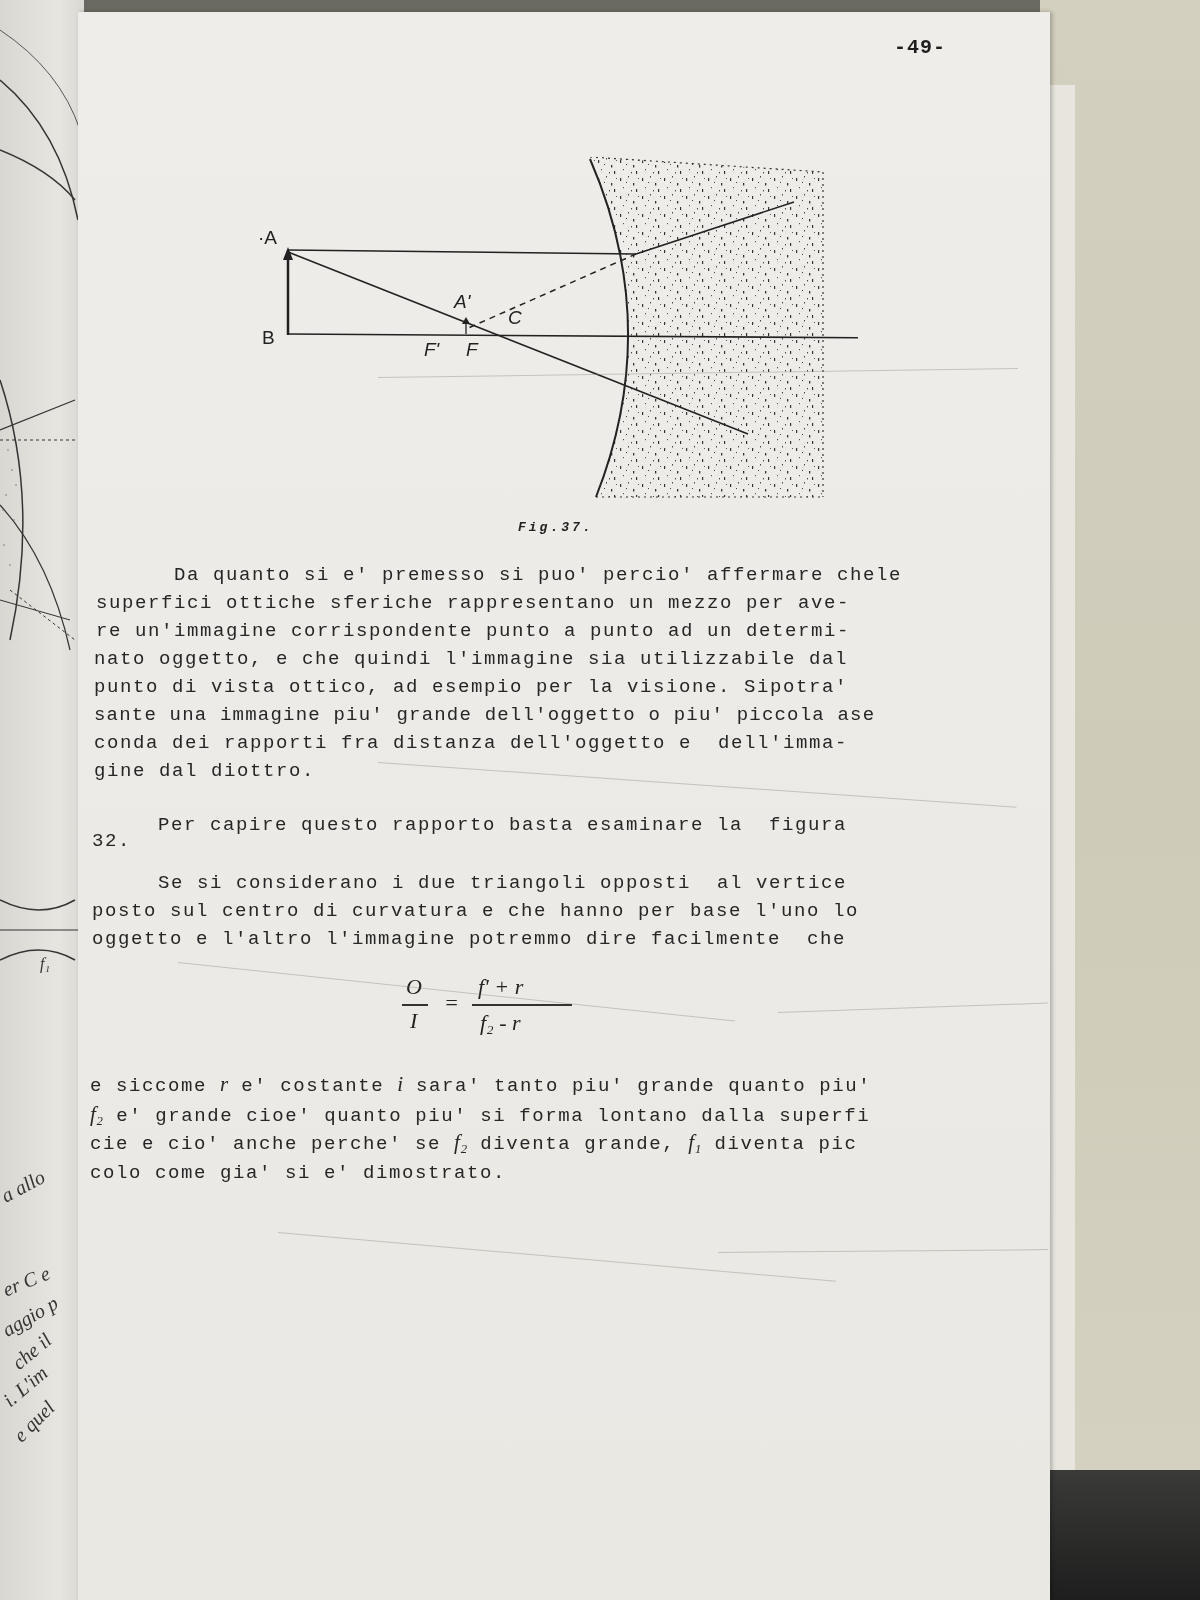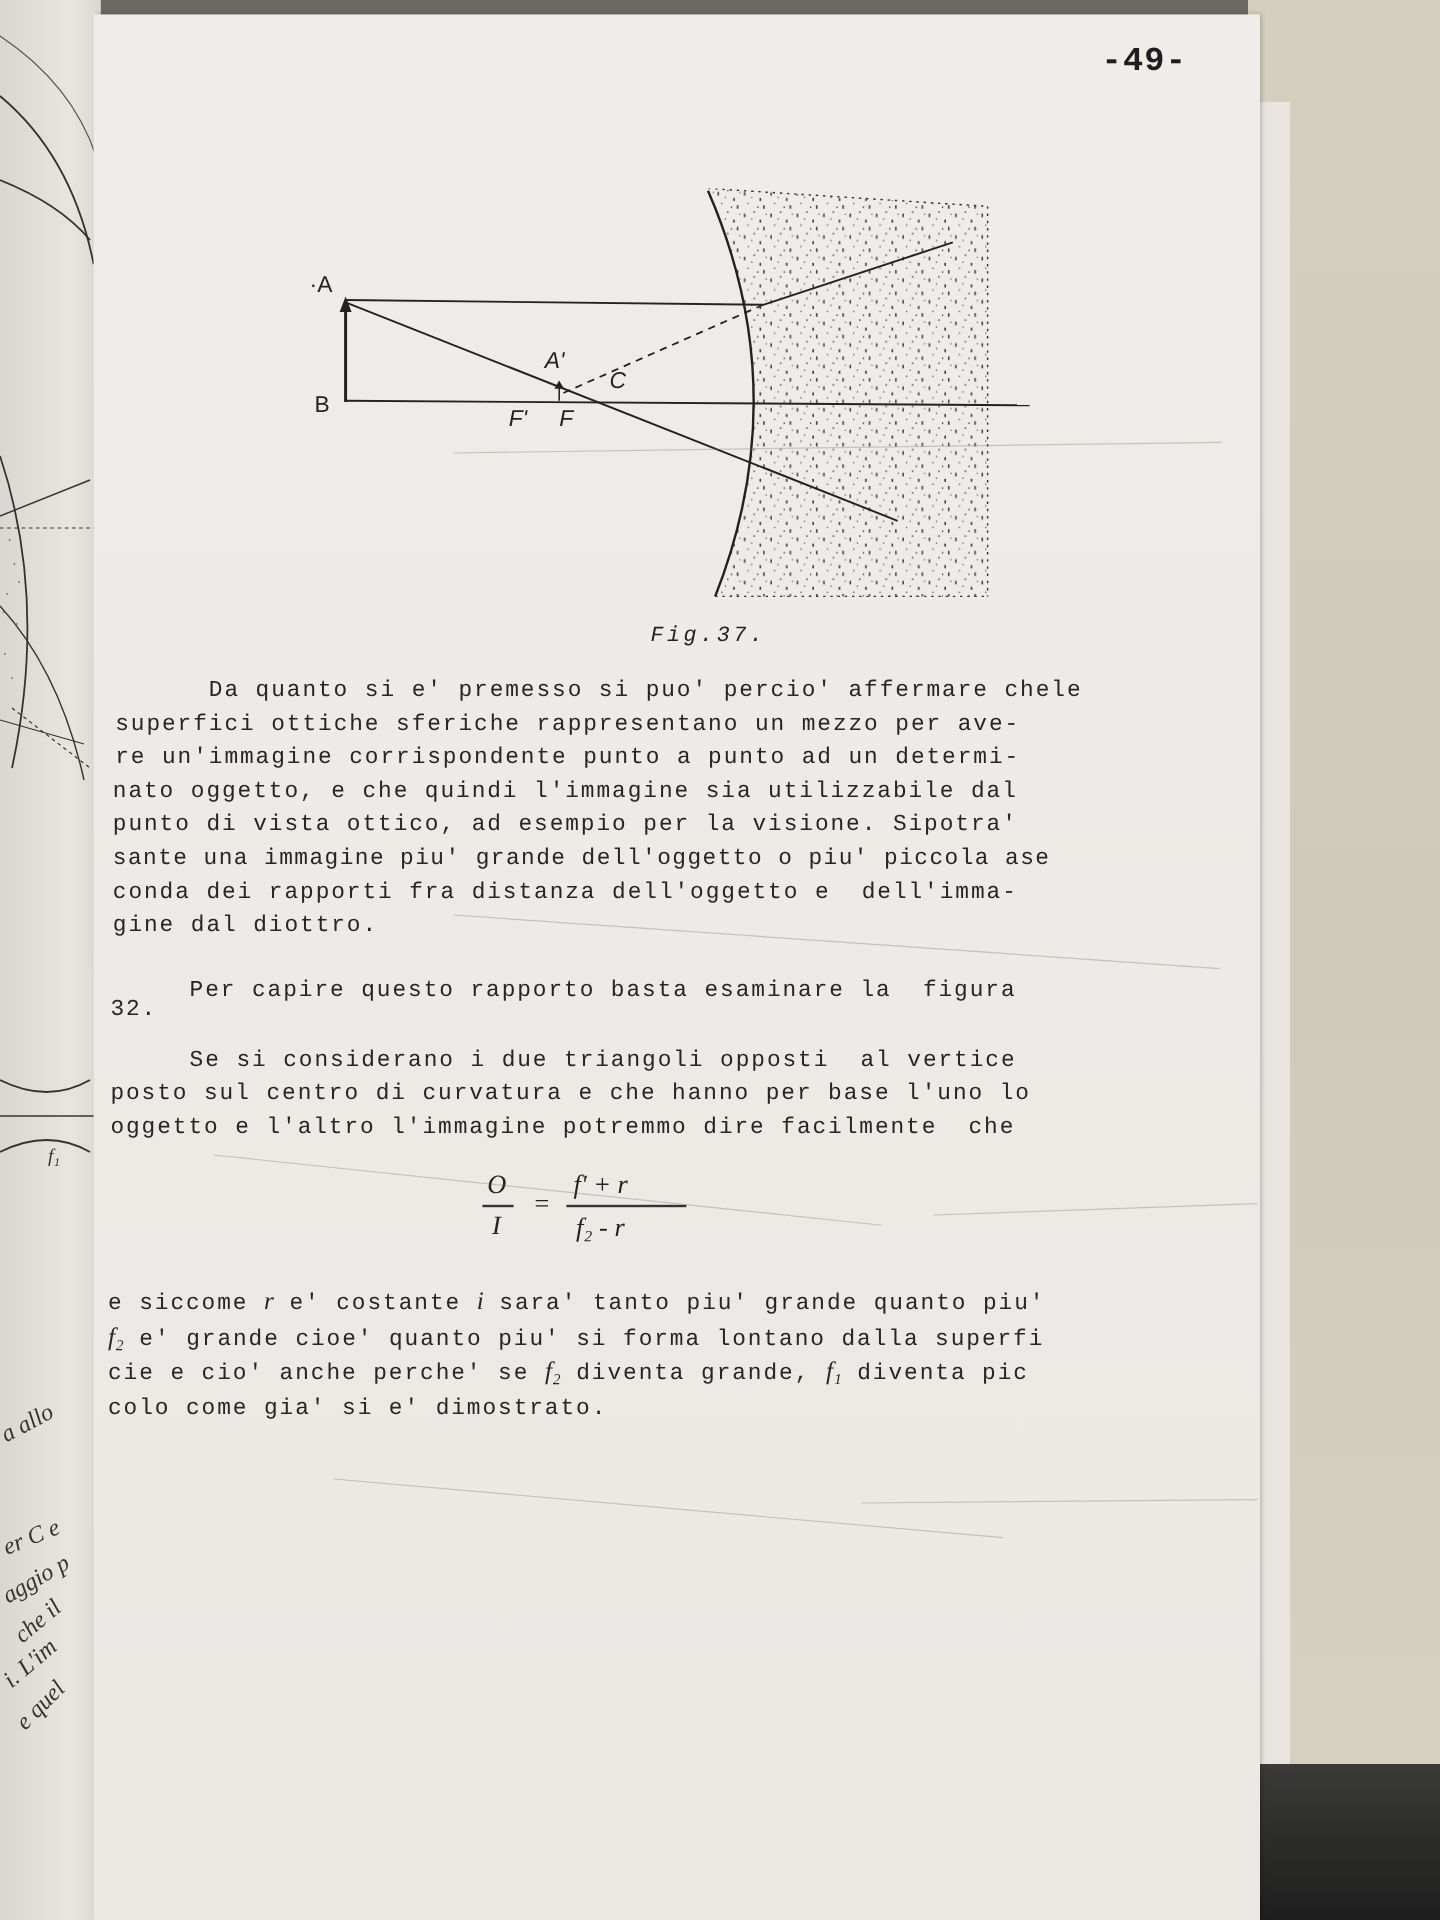--- a/index.html
+++ b/index.html
@@ -34,32 +34,32 @@
     position: absolute; font-family: "Liberation Serif", "DejaVu Serif", serif;
     font-style: italic; color: #333; font-size: 20px; white-space: nowrap;
   }
   
   .page {
     position: absolute; left: 78px; top: 12px; width: 972px; height: 1588px;
     background: linear-gradient(180deg, #eeede9 0%, #ecebe7 40%, #e9e8e3 100%);
     box-shadow: 2px 0 4px rgba(0,0,0,0.25);
   }
   .page-number {
-    position: absolute; left: 840px; top: 24px;
-    font-size: 28px; font-weight: bold; color: #1e1e1e; letter-spacing: 1px; text-align: right;
+    position: absolute; left: 816px; top: 24px;
+    font-size: 20px; font-weight: bold; color: #1e1e1e; letter-spacing: 1px; text-align: right;
   }
   .typed {
     position: absolute; color: #262626; font-size: 19px; letter-spacing: 1.6px;
     white-space: pre; font-family: "Liberation Mono", "DejaVu Sans Mono", monospace;
   }
   .typed i { font-family: "Liberation Serif", "DejaVu Serif", serif; font-style: italic; letter-spacing: 0; font-size: 21px; }
   .figure { position: absolute; left: 100px; top: 145px; width: 680px; height: 380px; }
   .fig-caption {
-    position: absolute; left: 464px; top: 508px;
-    font-size: 18px; font-weight: normal; font-style: italic; color: #222; letter-spacing: 3px;
+    position: absolute; left: 440px; top: 508px;
+    font-size: 13px; font-weight: bold; font-style: italic; color: #222; letter-spacing: 3px;
   }
   .formula { position: absolute; left: 322px; top: 960px; width: 180px; height: 80px; }
   .formula span { position: absolute; font-family: "Liberation Serif", "DejaVu Serif", serif; font-style: italic; font-size: 22px; color: #222; }
   .frac-bar { position: absolute; height: 1.5px; background: #333; }
   .crease {
     position: absolute; height: 1px; background: rgba(120,120,110,0.35);
     transform-origin: left center;
   }
 </style>
 </head>

